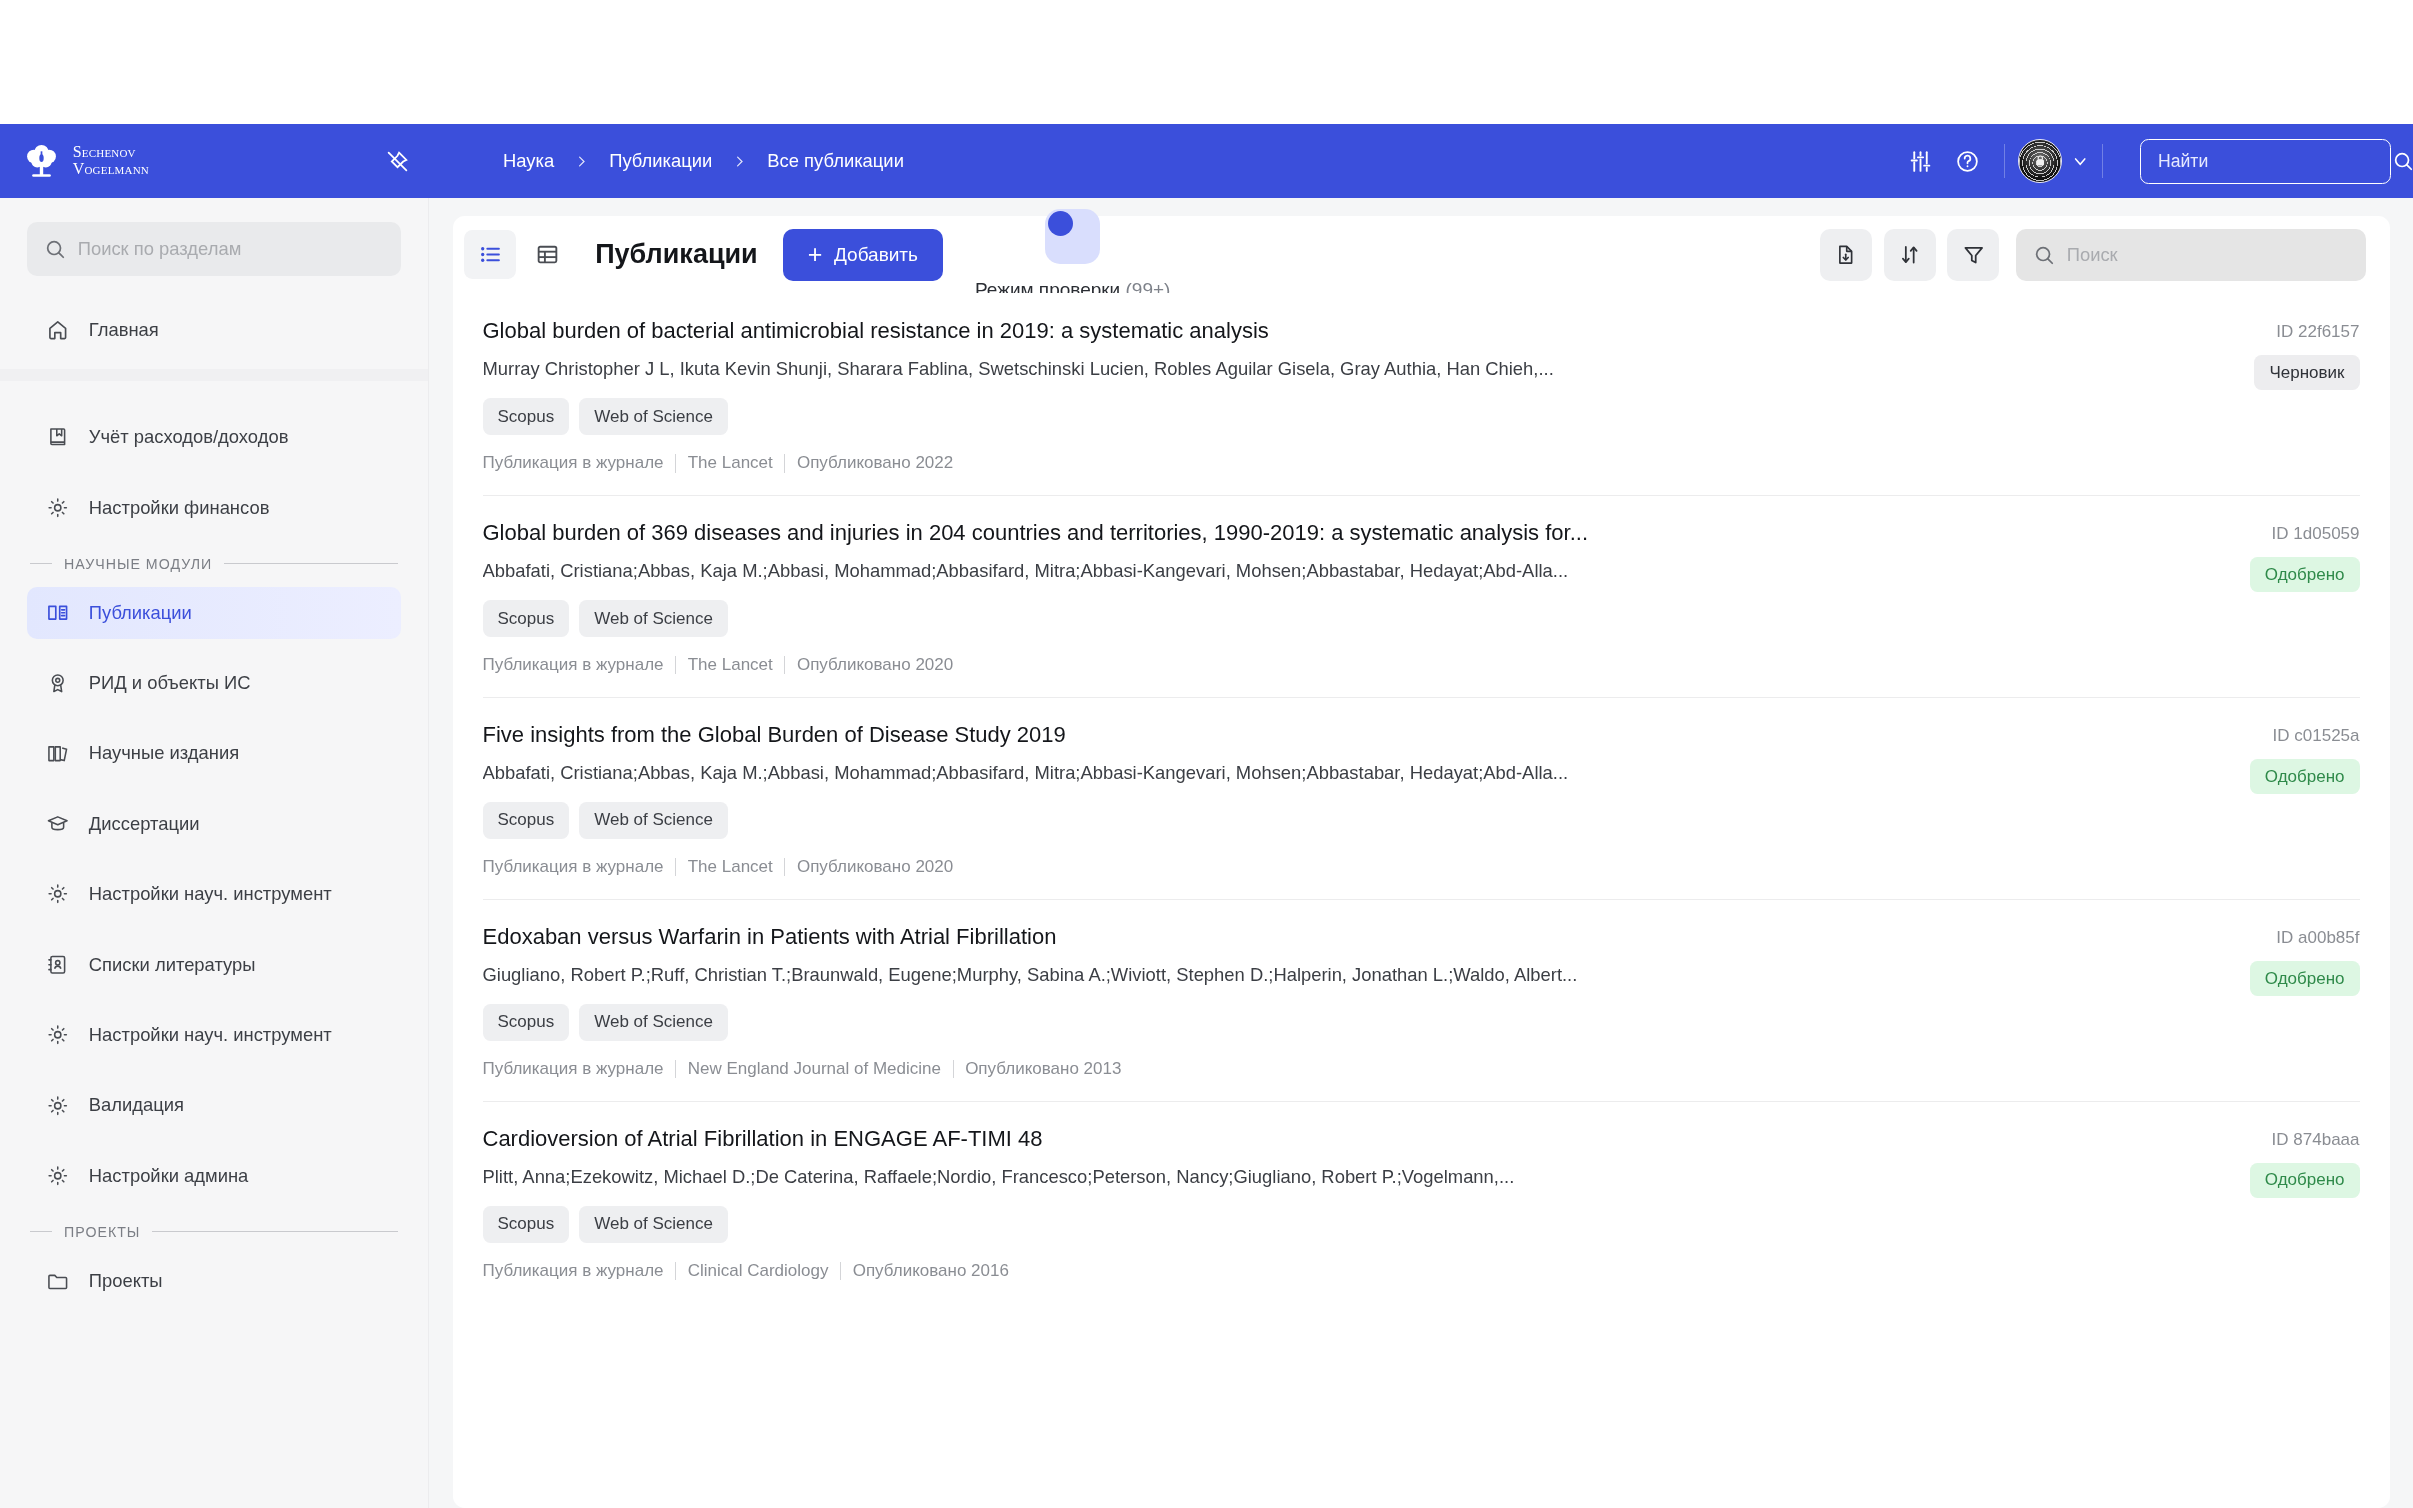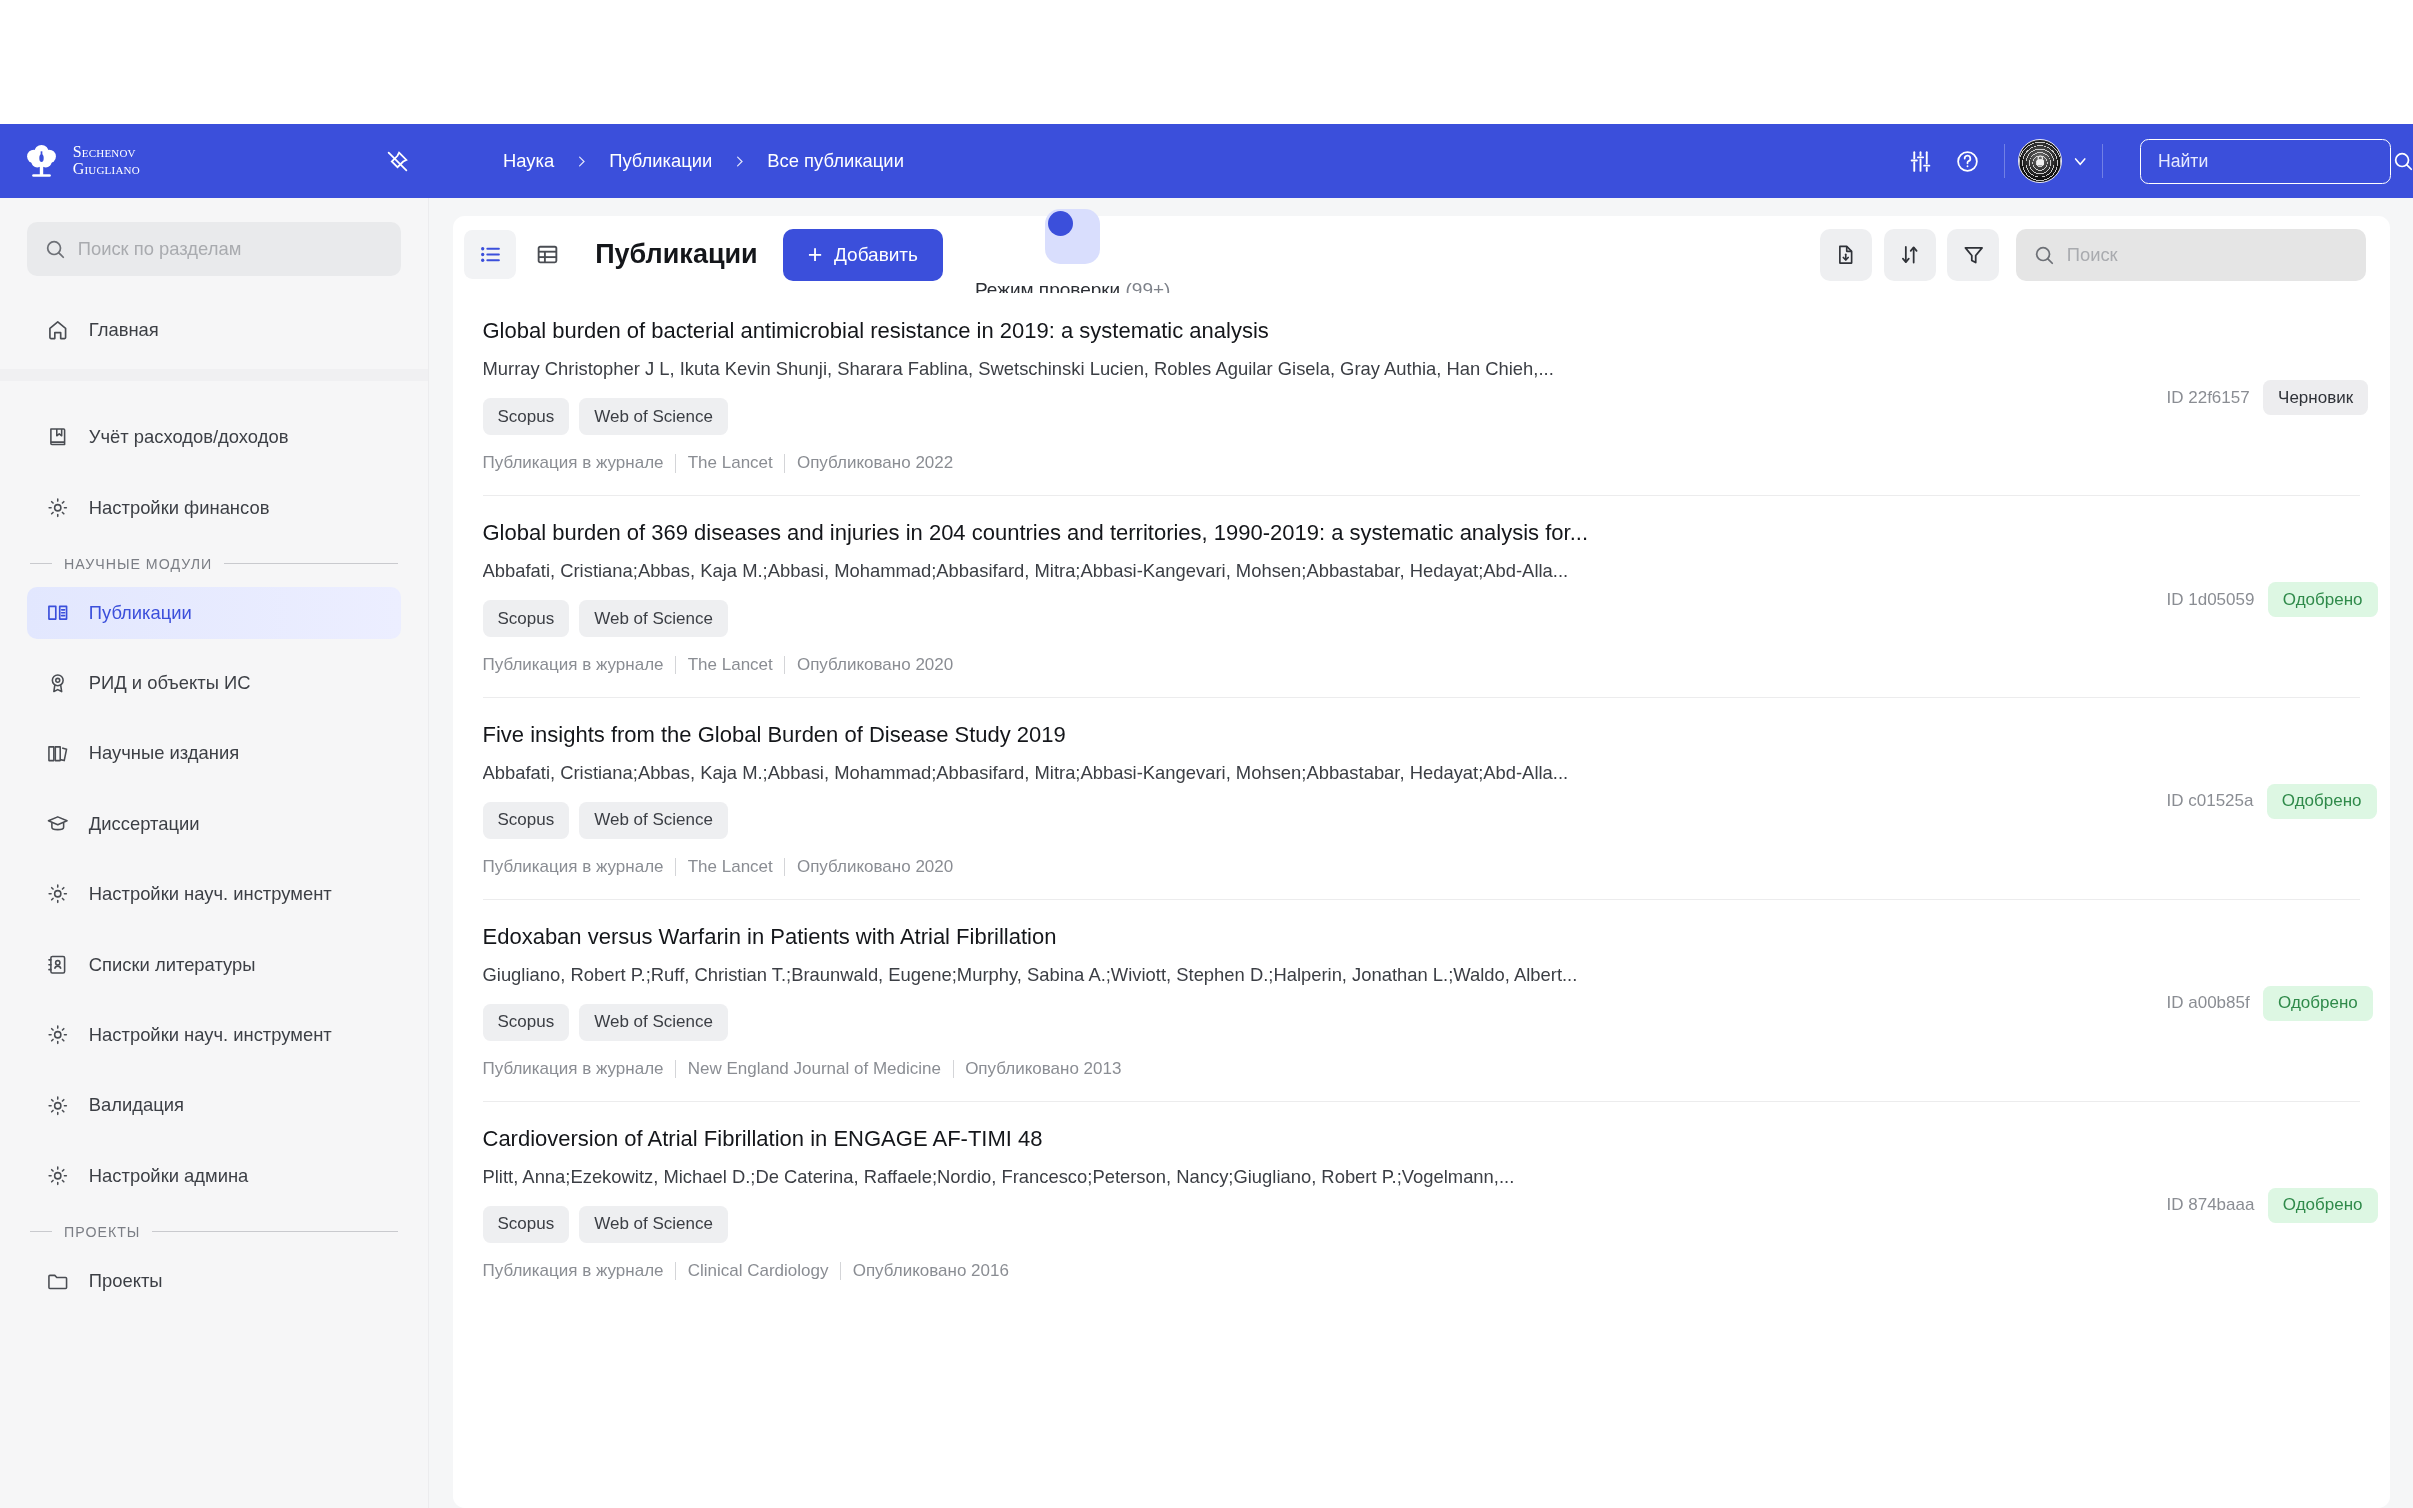--- a/index.html
+++ b/index.html
@@ -203,22 +203,22 @@
   .pub-tags { display: flex; gap: 10px; margin-bottom: 18.4px; }
   .tag {
     background: #eeeff1; color: #3b3e44; font-size: 17px;
     border-radius: 7.5px; padding: 8.4px 15px; cursor: pointer; white-space: nowrap;
   }
   .pub-meta { font-size: 17px; color: #8a8d93; display: flex; align-items: center; gap: 0; }
   .pub-meta .mi { white-space: nowrap; }
   .pub-meta .vsep { display: inline-block; width: 0.8px; height: 18.4px; background: #d4d5d8; margin: 0 11.7px; }
 
   .pub-side {
-    width: 193px; flex: 0 0 193px; display: flex; 
-    align-items: center; padding-top: 3.4px; gap: 13.4px;
+    width: 193px; flex: 0 0 193px; display: flex; flex-direction: column;
+    align-items: flex-end; padding-top: 3.4px; gap: 13.4px;
   }
   .pub-id { font-size: 17px; color: #8a8d93; white-space: nowrap; }
   .badge {
     font-size: 17px; border-radius: 7.5px; padding: 7.5px 15px; white-space: nowrap;
   }
   .badge.draft { background: #ededef; color: #2f3238; }
   .badge.approved { background: #ddf7e3; color: #2f8a4a; }
 
   svg { display: block; }
 </style>
@@ -242,21 +242,21 @@
           <rect x="12" y="38" width="22" height="3" rx="1.5"></rect>
         </g>
         <g fill="#3b4fdb">
           <ellipse cx="23" cy="19" rx="2.6" ry="4.6"></ellipse>
           <rect x="22" y="11" width="2" height="5"></rect>
         </g>
       </svg>
     </div>
     <div class="brand-text">
       <span class="l1">Sechenov</span>
-      <span class="l2">Giugliano</span>
+      <span class="l2">Vogelmann</span>
     </div>
   </div>
 
   <div class="pin-btn">
     <svg width="25" height="25" viewBox="0 0 24 24" fill="none" stroke="#ffffff" stroke-width="1.7" stroke-linecap="round">
       <path d="M13.5 3.5 L20.5 10.5 L17.5 12 L12 17.5 L6.5 12 L12 6.5 Z"></path>
       <line x1="3.5" y1="3.5" x2="20.5" y2="20.5"></line>
     </svg>
   </div>
 

